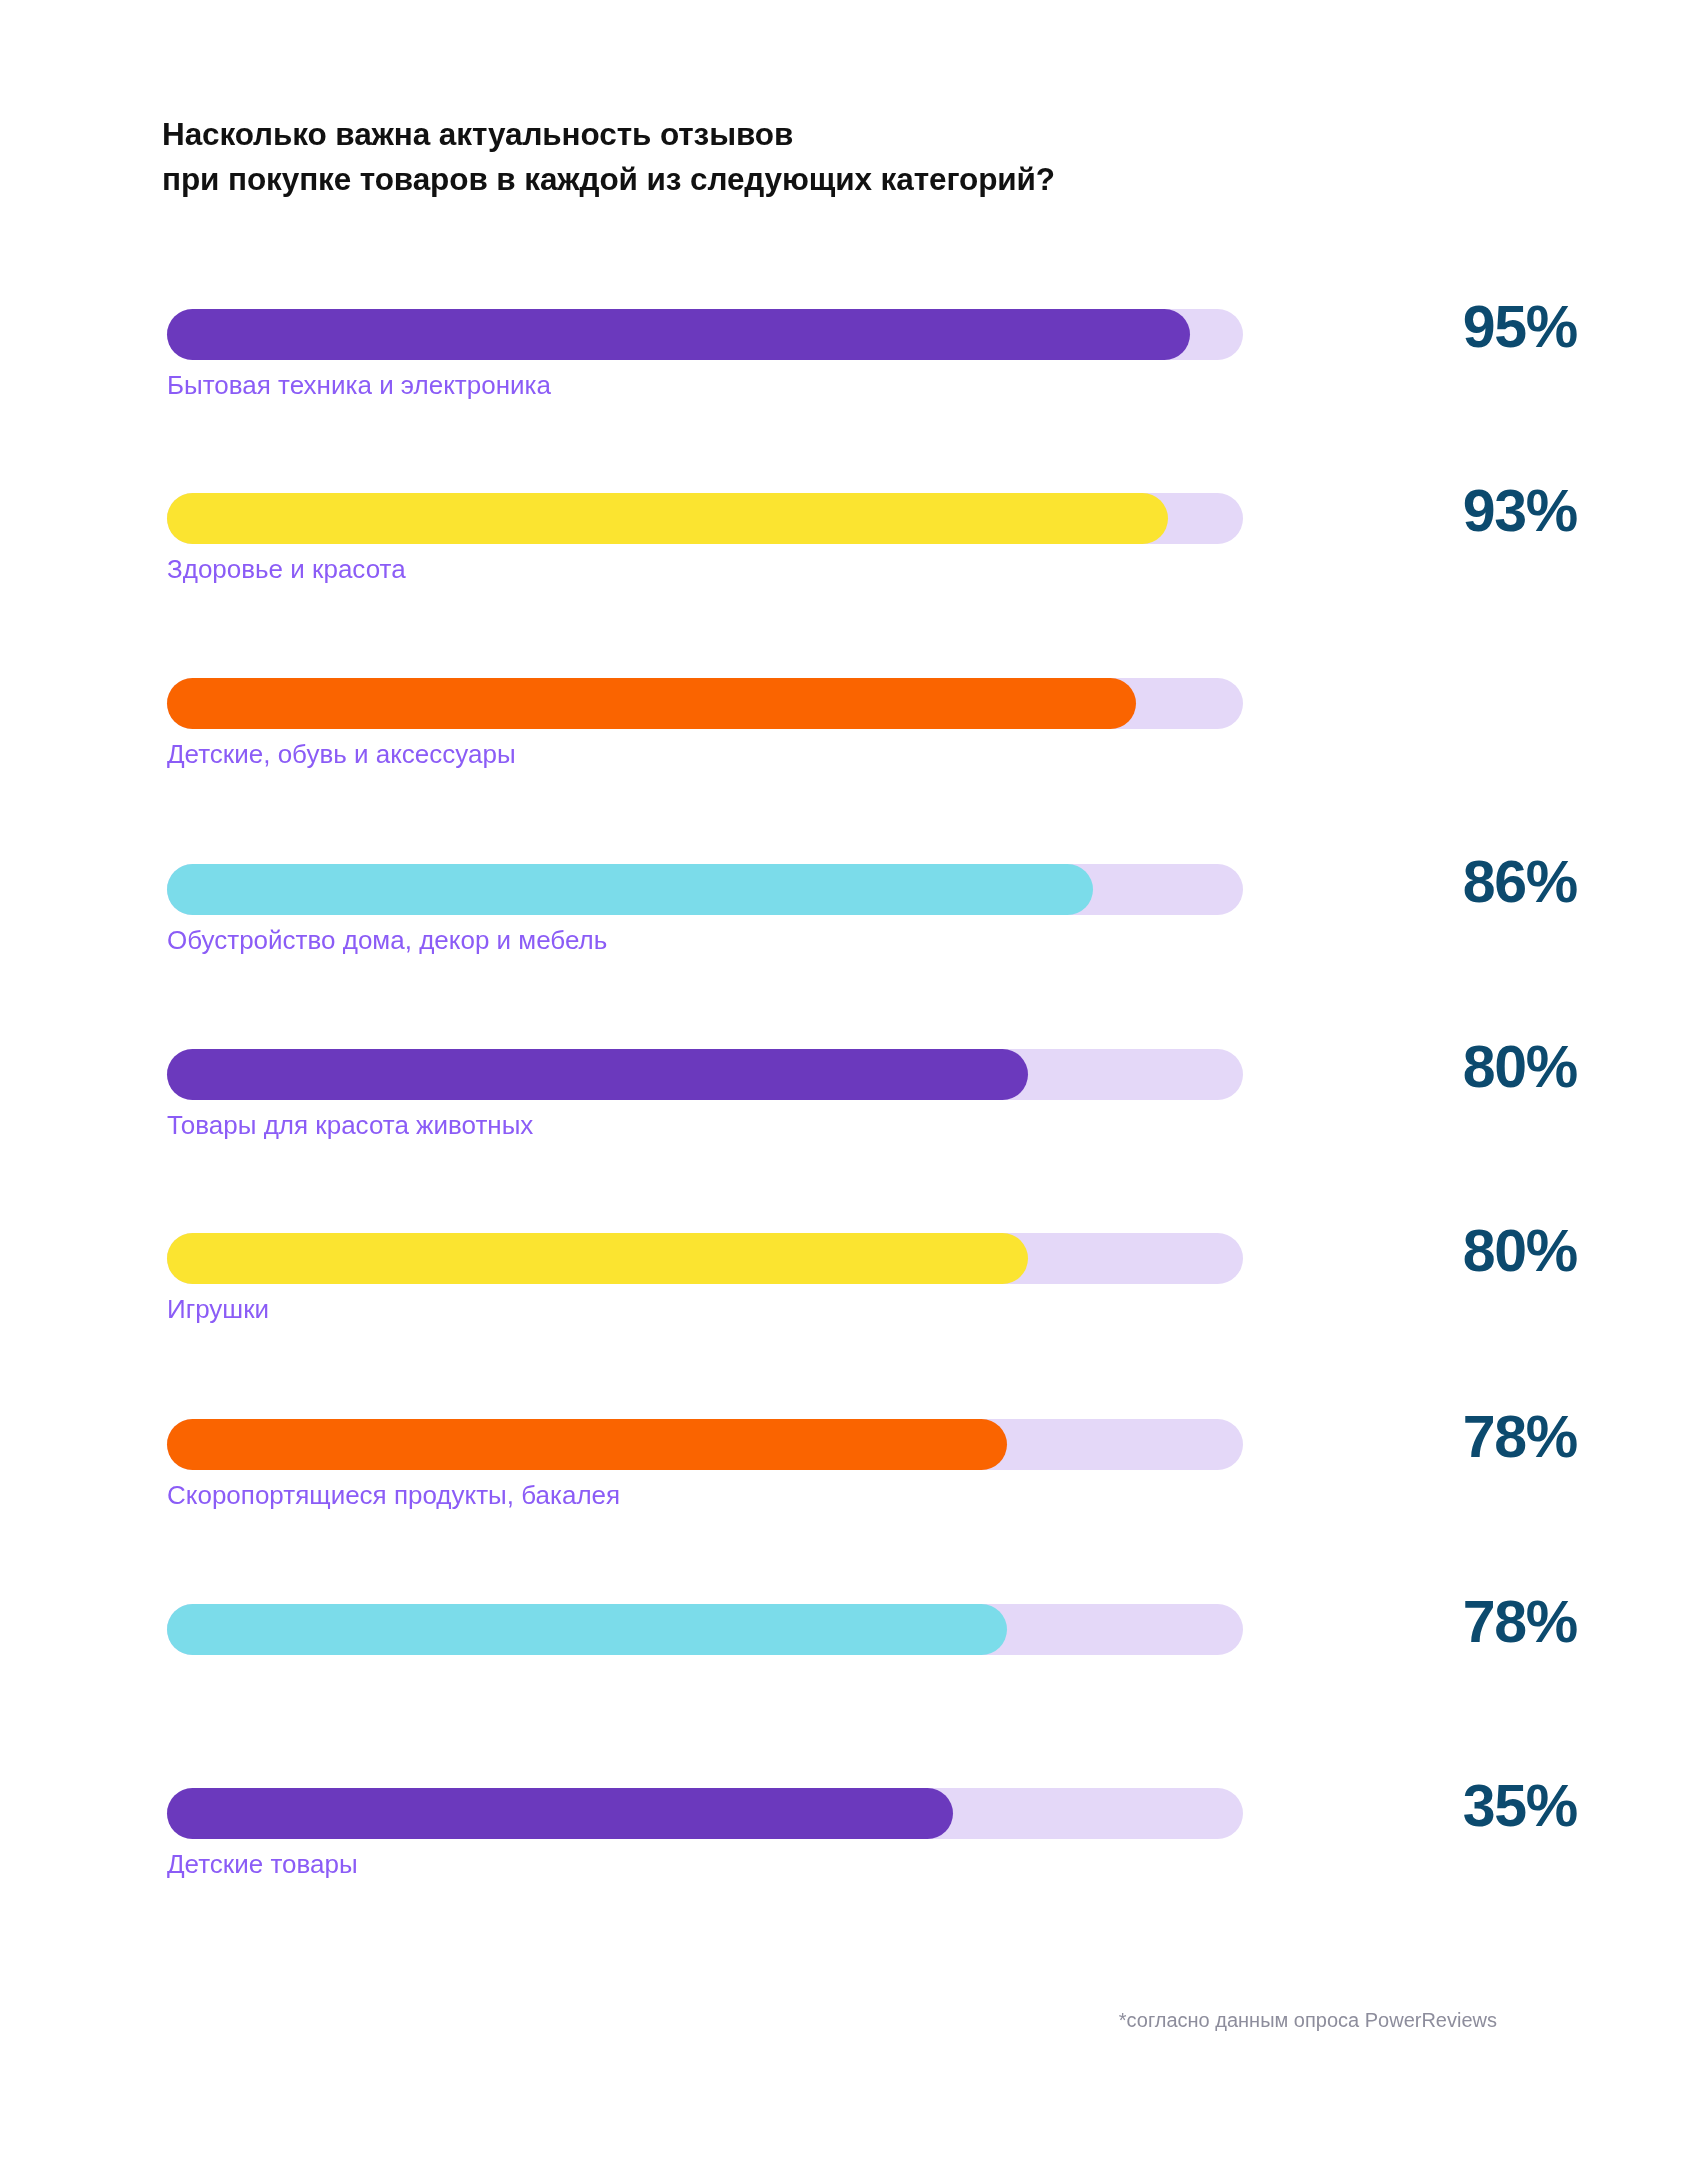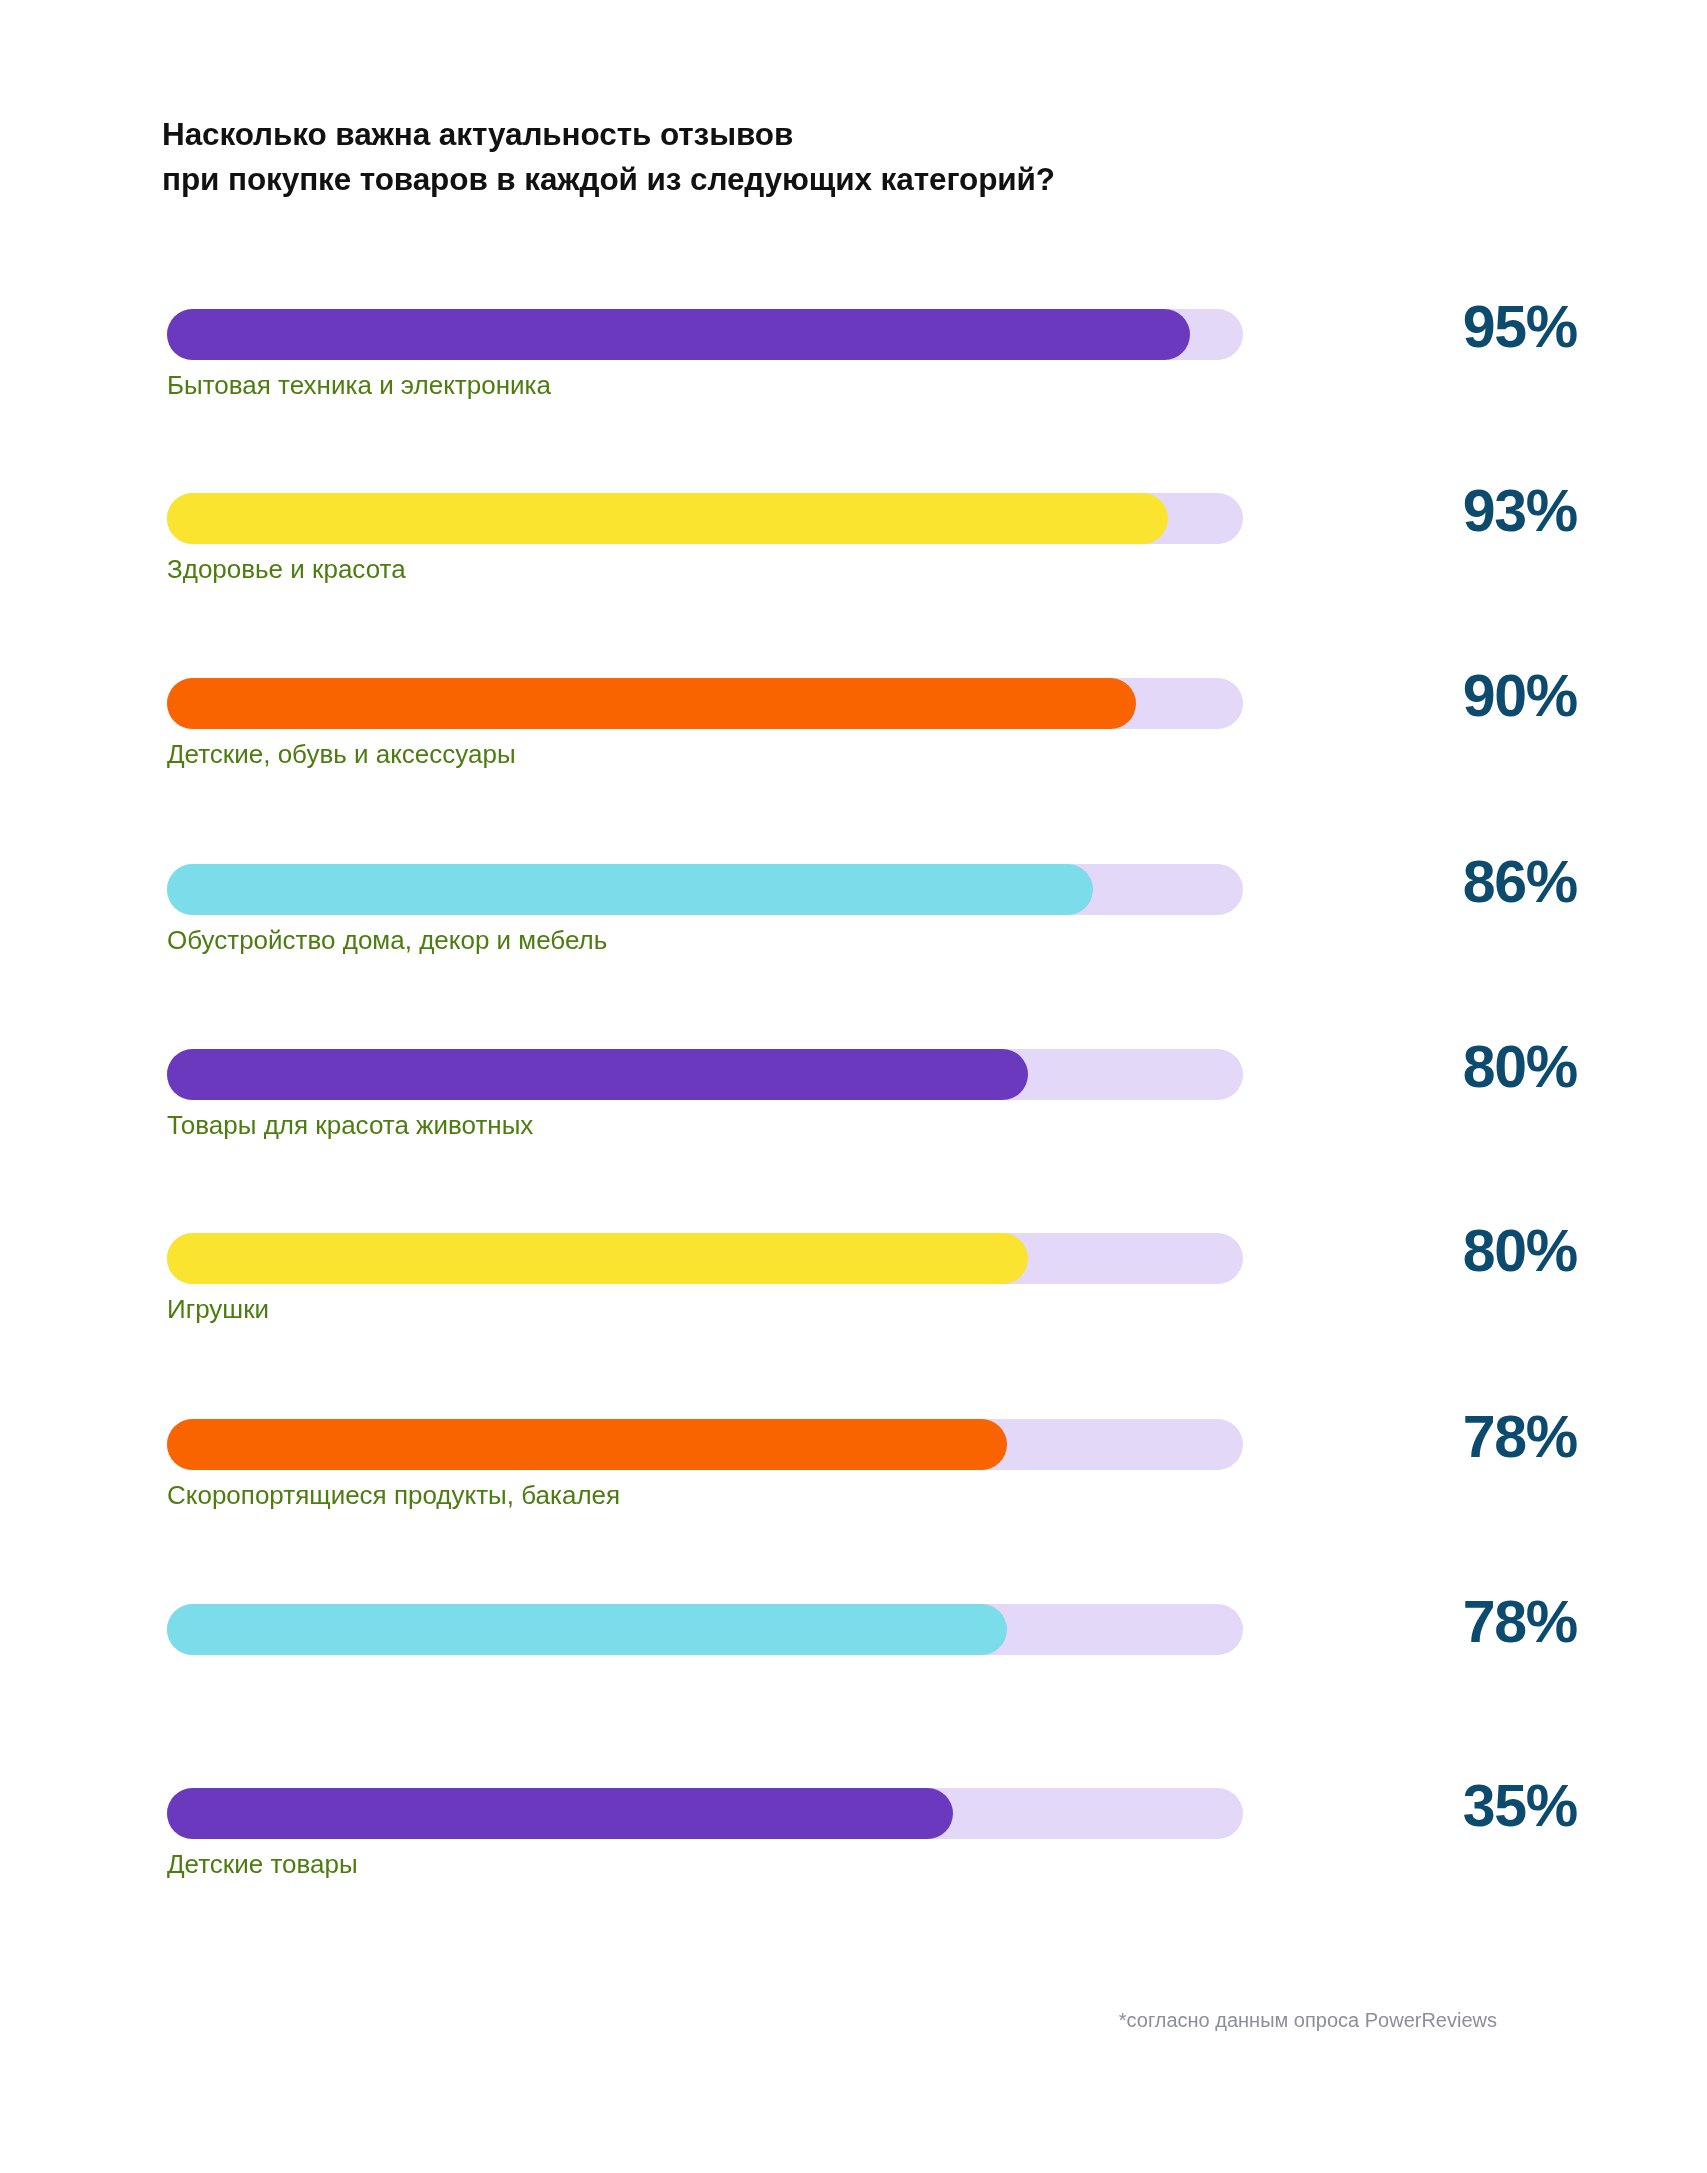--- a/index.html
+++ b/index.html
@@ -65,21 +65,21 @@
     top: 0;
     height: 51px;
     border-radius: 26px;
   }
   .row-label {
     position: absolute;
     left: 0;
     top: 60px;
     font-size: 26px;
     font-weight: 400;
-    color: #4d7c0f;
+    color: #8b5cf6;
     line-height: 1.3;
     white-space: nowrap;
   }
   .row-value {
     position: absolute;
     left: 1153px;
     top: -11.5px;
     width: 257px;
     text-align: right;
     font-size: 59px;
@@ -122,21 +122,20 @@
           <div class="bar-fill" style="width: 1001px; background: rgb(251, 228, 48);"></div>
         </div>
         <div class="row-label">Здоровье и красота</div>
         <div class="row-value">93%</div>
       </div>
       <div class="row" style="top: 678px;">
         <div class="bar-track" style="background: rgb(228, 216, 248);">
           <div class="bar-fill" style="width: 969px; background: rgb(250, 100, 0);"></div>
         </div>
         <div class="row-label">Детские, обувь и аксессуары</div>
-        <div class="row-value">90%</div>
       </div>
       <div class="row" style="top: 864px;">
         <div class="bar-track" style="background: rgb(228, 216, 248);">
           <div class="bar-fill" style="width: 926px; background: rgb(123, 220, 234);"></div>
         </div>
         <div class="row-label">Обустройство дома, декор и мебель</div>
         <div class="row-value">86%</div>
       </div>
       <div class="row" style="top: 1049px;">
         <div class="bar-track" style="background: rgb(228, 216, 248);">

